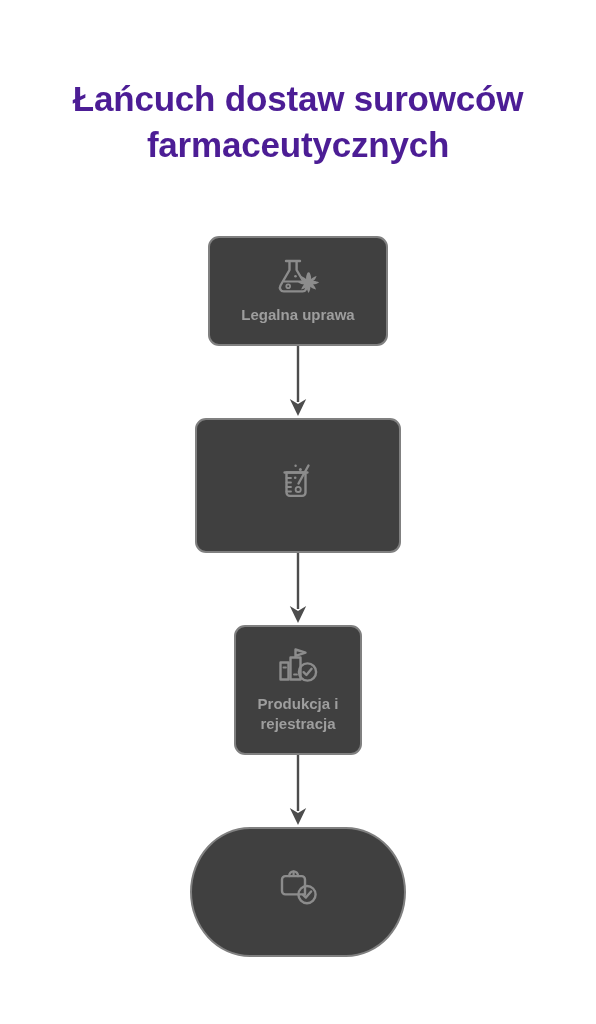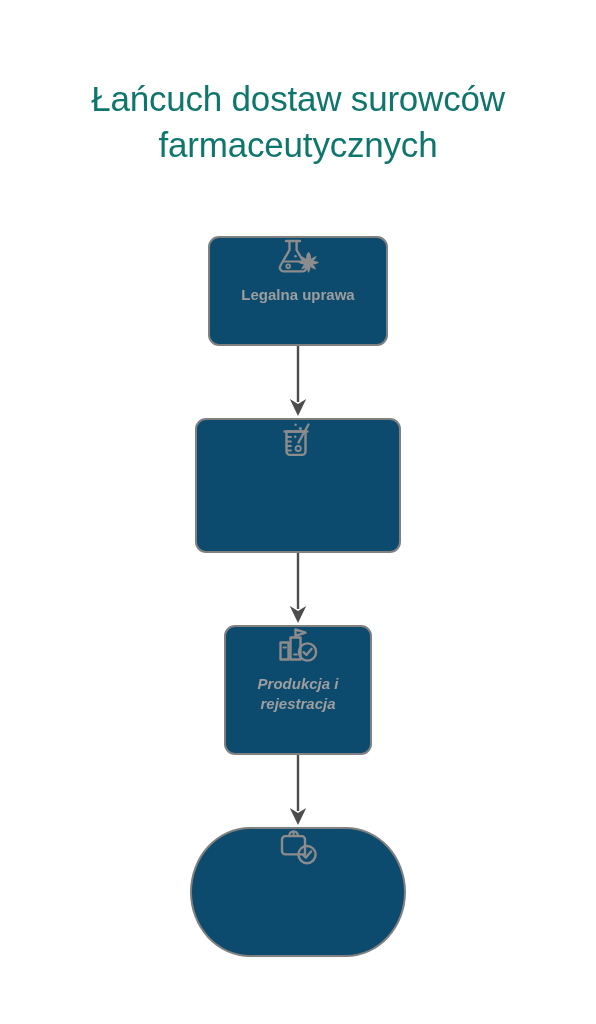--- a/index.html
+++ b/index.html
@@ -29,46 +29,47 @@
     left: 0;
     width: 596px;
     text-align: center;
     padding: 0 28px;
     box-sizing: border-box;
   }
   .title-text {
     display: block;
     font-size: 35px;
     line-height: 46px;
-    font-weight: normal;
-    color: #0f766e;
+    font-weight: bold;
+    color: #4c1d95;
     letter-spacing: -0.2px;
     white-space: pre-line;
   }
 
   
   .flow {
     position: absolute;
     top: 236px;
     left: 0;
     width: 596px;
     display: flex;
     flex-direction: column;
     align-items: center;
   }
 
   
   .node {
     position: relative;
-    background: #0c4a6e;
+    background: #404040;
     border: 2px solid #808080;
     box-sizing: border-box;
     display: flex;
     flex-direction: column;
     align-items: center;
+    justify-content: center;
   }
   .node.rounded {
     border-radius: 11px;
   }
   
   .node.cylinder {
     border-radius: 60px / 50%;
   }
 
   .node-icon {
@@ -83,21 +84,21 @@
     line-height: 20px;
     font-weight: bold;
     color: #9E9E9E;
     white-space: pre-line;
     padding: 0 10px;
   }
 
   
   .node-1 { width: 180px; height: 110px; }
   .node-2 { width: 206px; height: 135px; }
-  .node-3 { width: 148px; height: 130px; font-style: italic; }
+  .node-3 { width: 128px; height: 130px; }
   .node-4 { width: 216px; height: 130px; }
 
   
   .connector {
     line-height: 0;
   }
   .connector svg { display: block; }
 </style>
 </head>
 <body>

